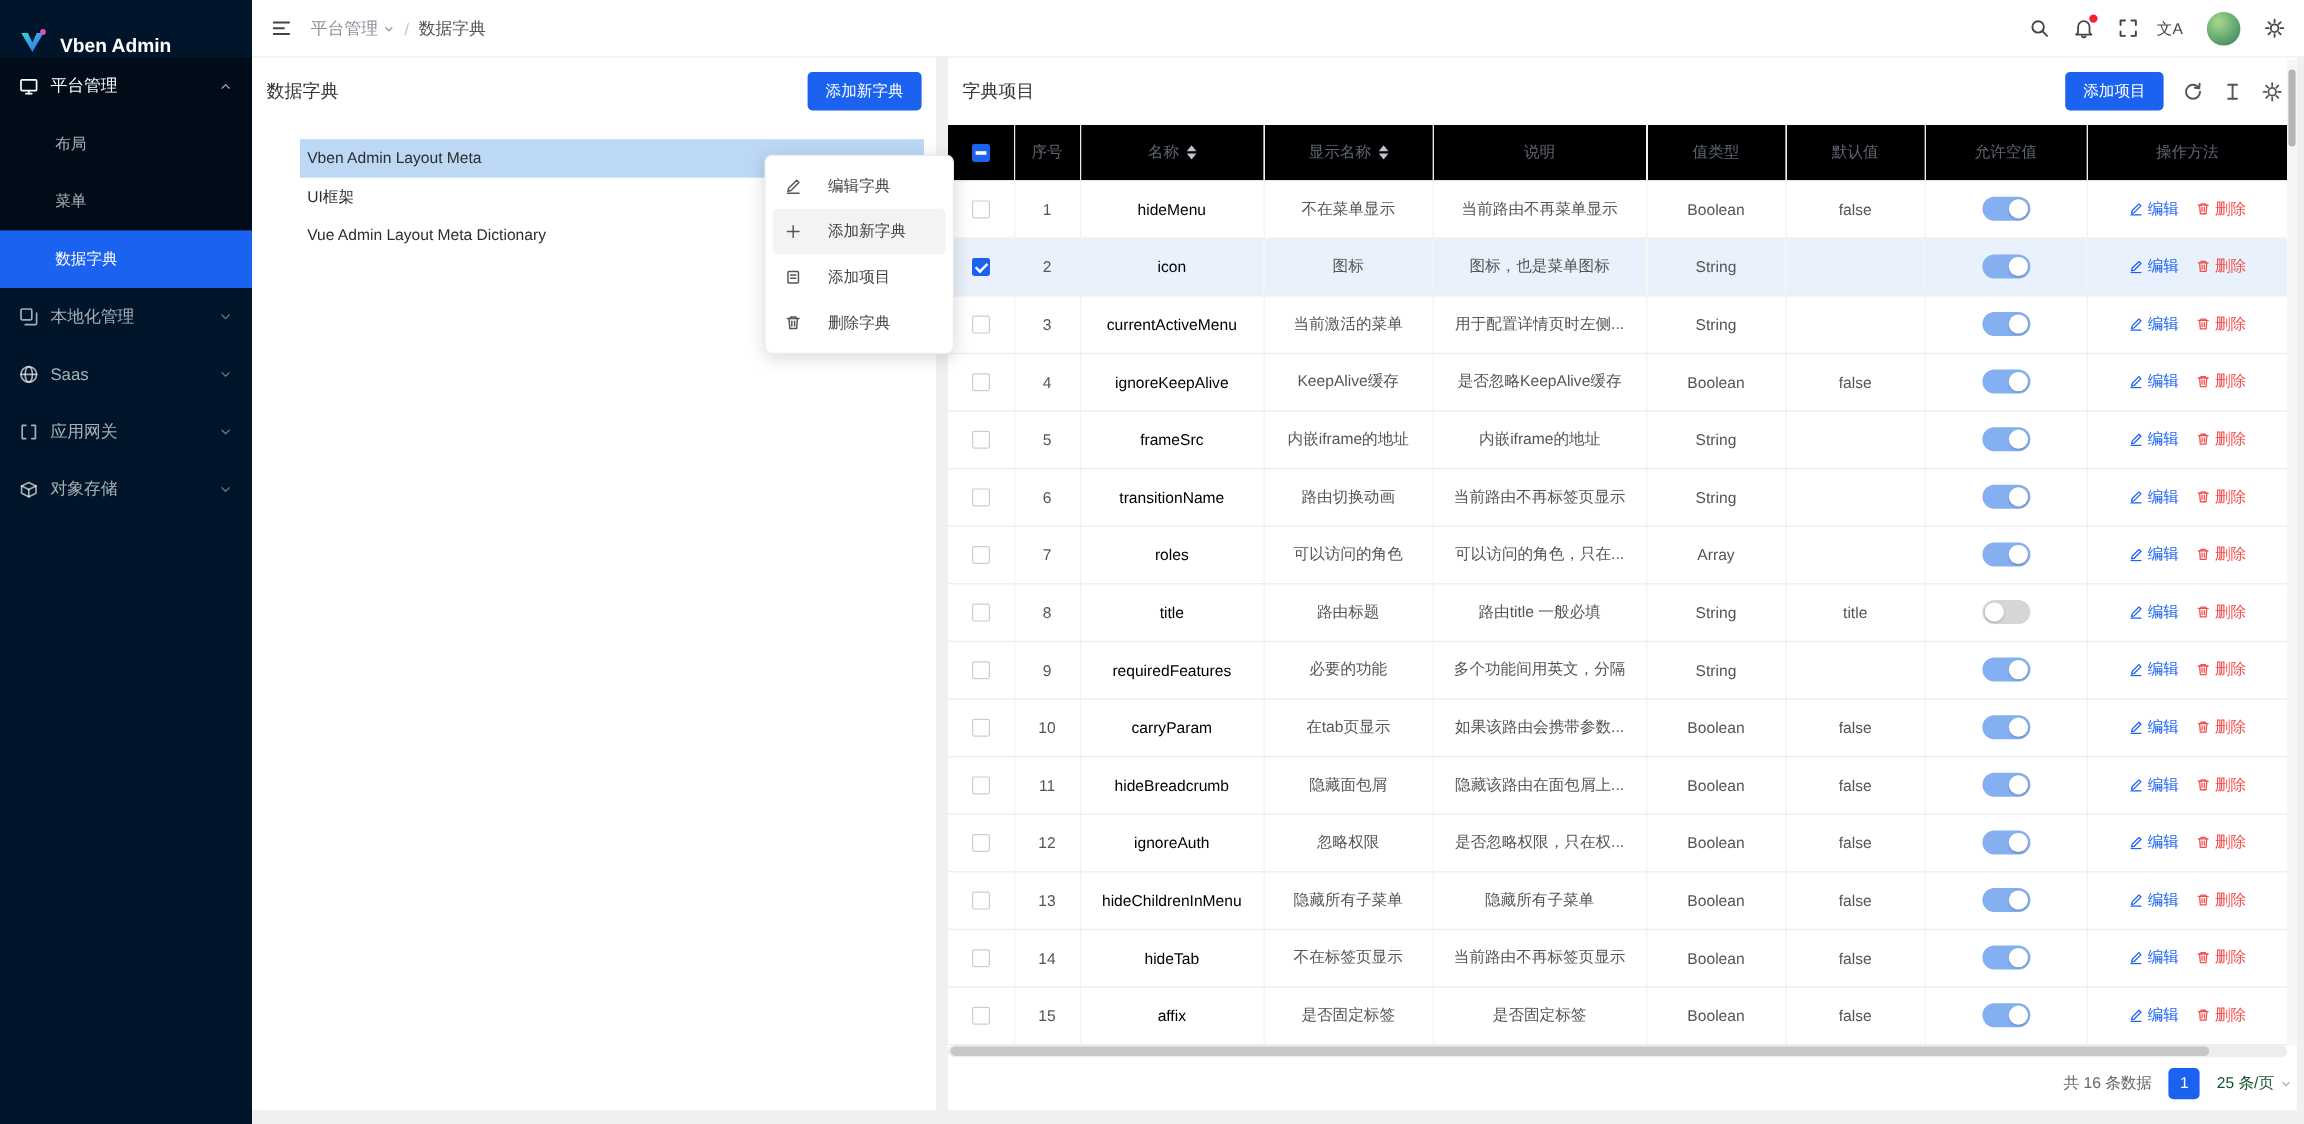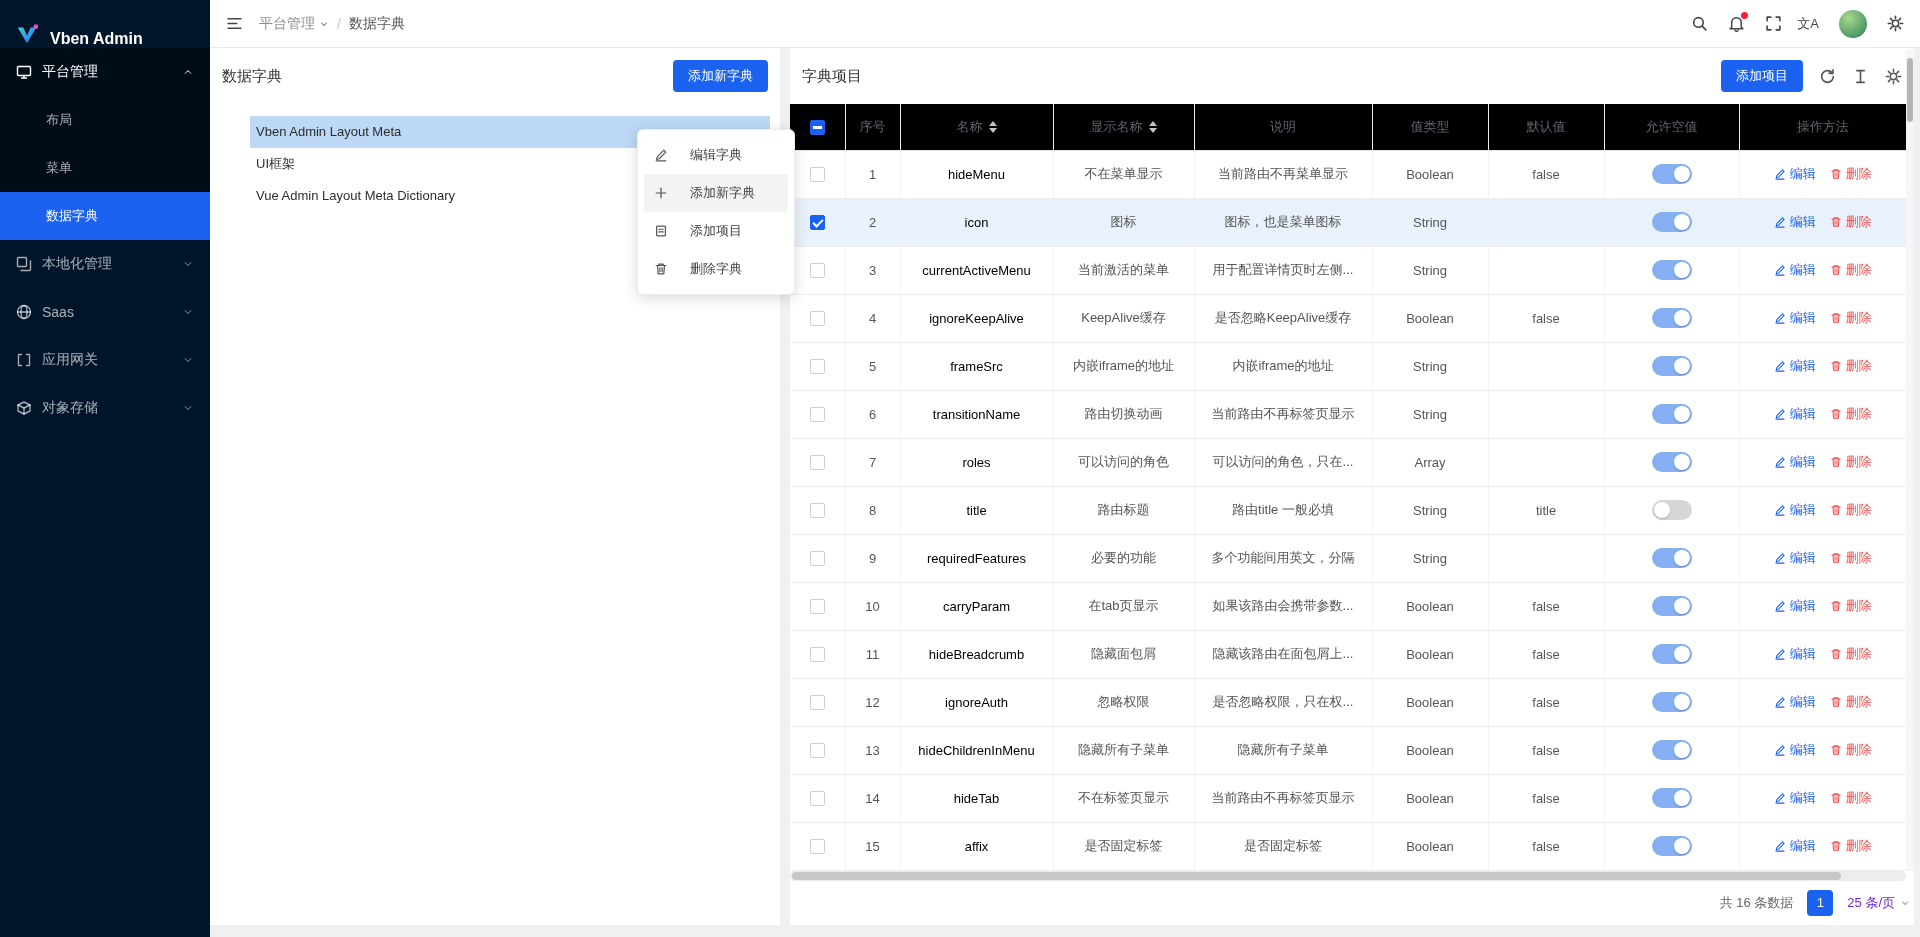--- a/index.html
+++ b/index.html
@@ -99,21 +99,21 @@
 
   
   .v-scroll{position:absolute;right:0;top:2px;bottom:54px;width:8px;background:#f6f6f6}
   .v-scroll .thumb{position:absolute;top:8px;left:1px;width:6px;height:64px;border-radius:3px;background:#b5b5b5;cursor:pointer}
   .h-scroll{height:10px;width:1116px;margin:0;background:#ededed;border-radius:5px;position:relative;flex-shrink:0}
   .h-scroll .thumb{position:absolute;top:1px;left:2px;height:8px;width:94%;border-radius:4px;background:#c7c7c7;cursor:pointer}
 
   
   .pagination{height:44px;display:flex;align-items:center;justify-content:flex-end;gap:14px;padding:0 4px;font-size:13px;color:#666;flex-shrink:0}
   .page-num{width:26px;height:26px;background:var(--primary);color:#fff;display:inline-flex;align-items:center;justify-content:center;border-radius:4px;cursor:pointer}
-  .page-size{display:inline-flex;align-items:center;gap:5px;cursor:pointer;color:#6d28d9}
+  .page-size{display:inline-flex;align-items:center;gap:5px;cursor:pointer;color:#14532d}
   .page-size .icon{width:10px;height:10px;color:#b0b4ba}
 </style>
 </head>
 <body>
 
 <div class="app">
 
   <aside class="sidebar">
     <div class="logo">
       <span class="logo-icon">

